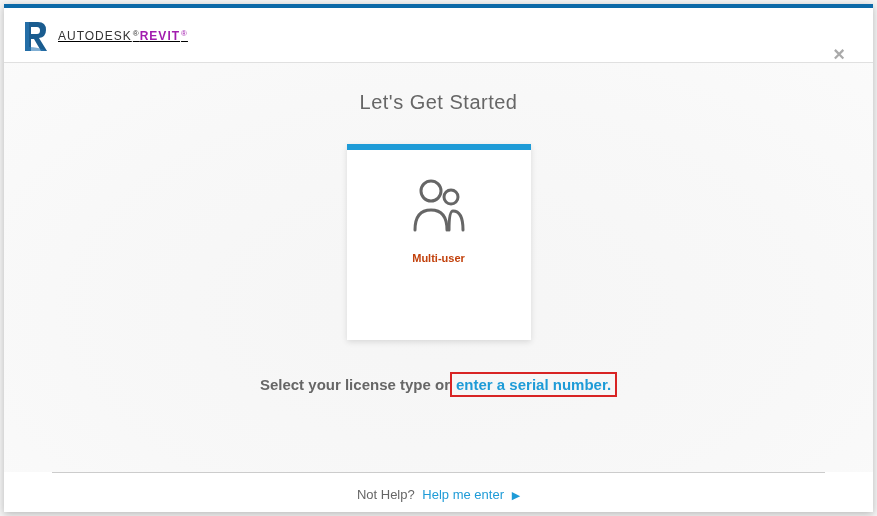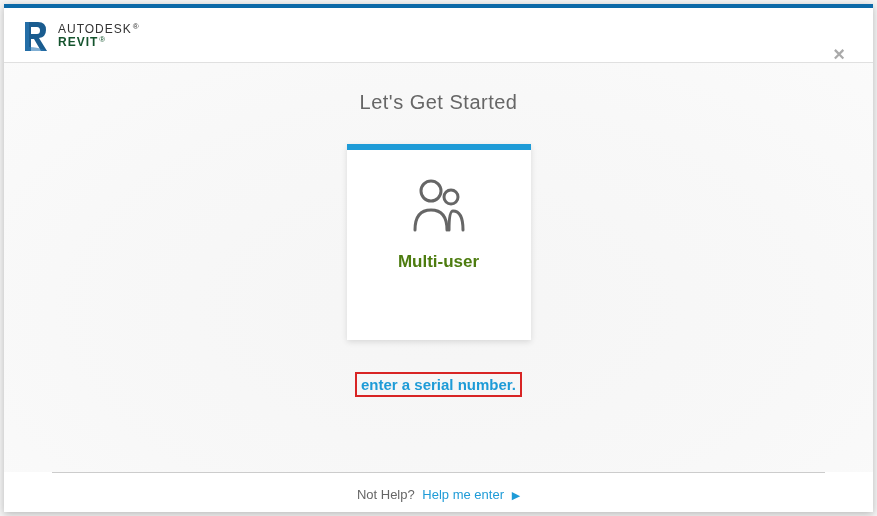--- a/index.html
+++ b/index.html
@@ -32,40 +32,41 @@
       border-bottom: 1px solid #e0e0e0;
       position: relative;
     }
     .logo-icon {
       width: 28px;
       height: 32px;
       margin-right: 8px;
     }
     .brand-text {
       display: flex;
-      flex-direction: column;
+      flex-direction: row;
       line-height: 1.05;
+      text-decoration: underline;
     }
     .brand-autodesk {
       font-size: 12px;
       letter-spacing: 1px;
       color: #333;
       position: relative;
     }
     .brand-autodesk::after {
       content: "®";
       font-size: 8px;
       vertical-align: top;
       margin-left: 1px;
     }
     .brand-product {
       font-size: 12px;
       font-weight: bold;
       letter-spacing: 1px;
-      color: #14532d;
+      color: #a21caf;
       position: relative;
     }
     .brand-product::after {
       content: "®";
       font-size: 8px;
       font-weight: normal;
       vertical-align: top;
       margin-left: 1px;
     }
     .close-btn {
@@ -105,23 +106,23 @@
       align-items: center;
       padding-top: 28px;
       cursor: pointer;
     }
     .card-icon {
       width: 60px;
       height: 54px;
       margin-bottom: 20px;
     }
     .card-label {
-      font-size: 17px;
+      font-size: 11px;
       font-weight: bold;
-      color: #4d7c0f;
+      color: #c2410c;
     }
     .instruction-row {
       margin-top: 32px;
       font-size: 15px;
       color: #666;
       font-weight: bold;
       display: flex;
       align-items: center;
     }
     .serial-link {
@@ -175,20 +176,21 @@
       <svg class="card-icon" viewBox="0 0 60 54">
         <circle cx="22" cy="13" r="10" fill="none" stroke="#666" stroke-width="3"></circle>
         <path d="M 6 52 Q 6 32 22 32 Q 38 32 38 52" fill="none" stroke="#666" stroke-width="3" stroke-linecap="round"></path>
         <circle cx="42" cy="19" r="7" fill="none" stroke="#666" stroke-width="3"></circle>
         <path d="M 40 52 Q 40 33 44 33 Q 54 33 54 52" fill="none" stroke="#666" stroke-width="3" stroke-linecap="round"></path>
       </svg>
       <div class="card-label">Multi-user</div>
     </div>
 
     <div class="instruction-row">
+      <span>Select your license type or</span>
       <span class="serial-link">enter a serial number.</span>
     </div>
   </div>
 
   <div class="footer">
     <span>Not Help?</span>
     <span class="footer-link">Help me enter</span>
     <span class="footer-arrow">▶</span>
   </div>
 

